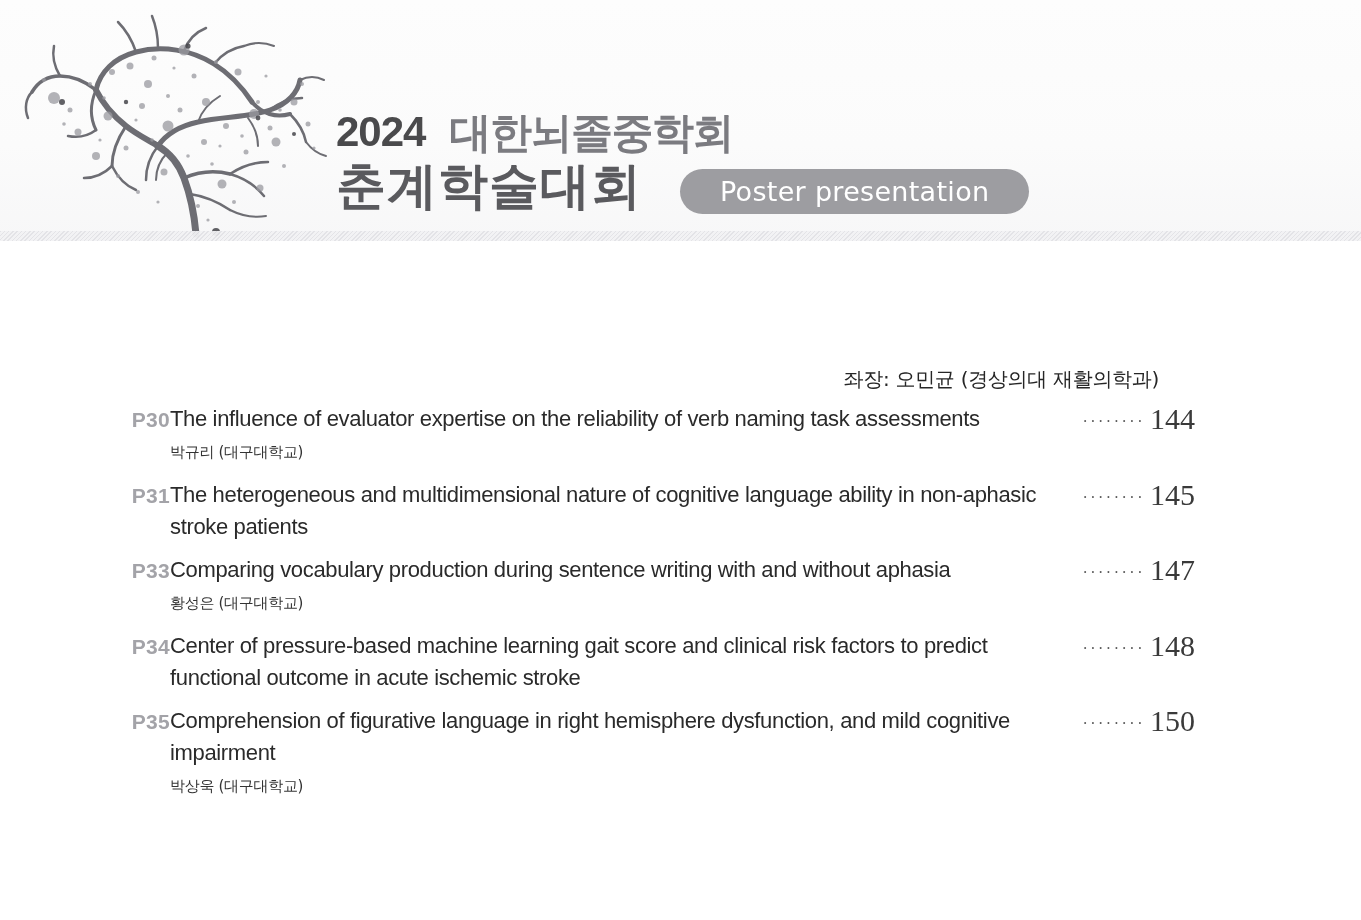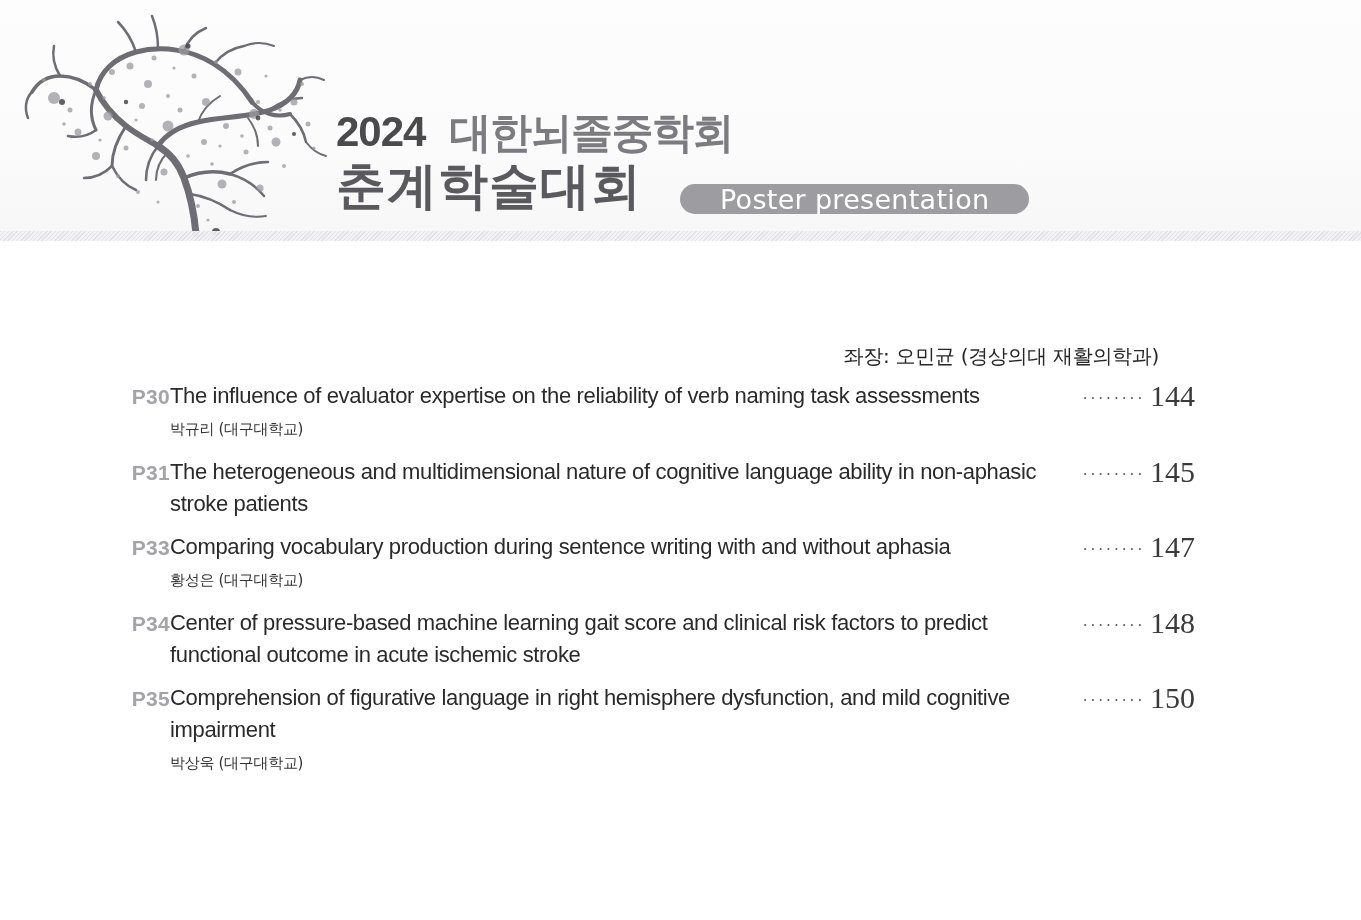--- a/index.html
+++ b/index.html
@@ -88,35 +88,35 @@
     color: #5a5a5e;
     letter-spacing: 1px;
     line-height: 56px;
     font-family: "DejaVu Sans", sans-serif;
     white-space: nowrap;
   }
   .badge {
     display: inline-flex;
     align-items: center;
     justify-content: center;
-    height: 30px;
+    height: 45px;
     padding: 8px 40px;
     border-radius: 24px;
     background: #9d9da1;
     color: #ffffff;
     font-size: 27px;
     letter-spacing: .3px;
     white-space: nowrap;
     font-family: "DejaVu Sans", sans-serif;
   }
 
   
   .content {
     position: absolute;
-    left: 0; top: 224px;
+    left: 0; top: 247px;
     width: 1217px;
     padding: 0;
   }
   .chair-line {
     text-align: right;
     padding-right: 58px;
     margin-top: 119px;
     font-size: 20px;
     color: #262626;
     font-family: "DejaVu Sans", sans-serif;

